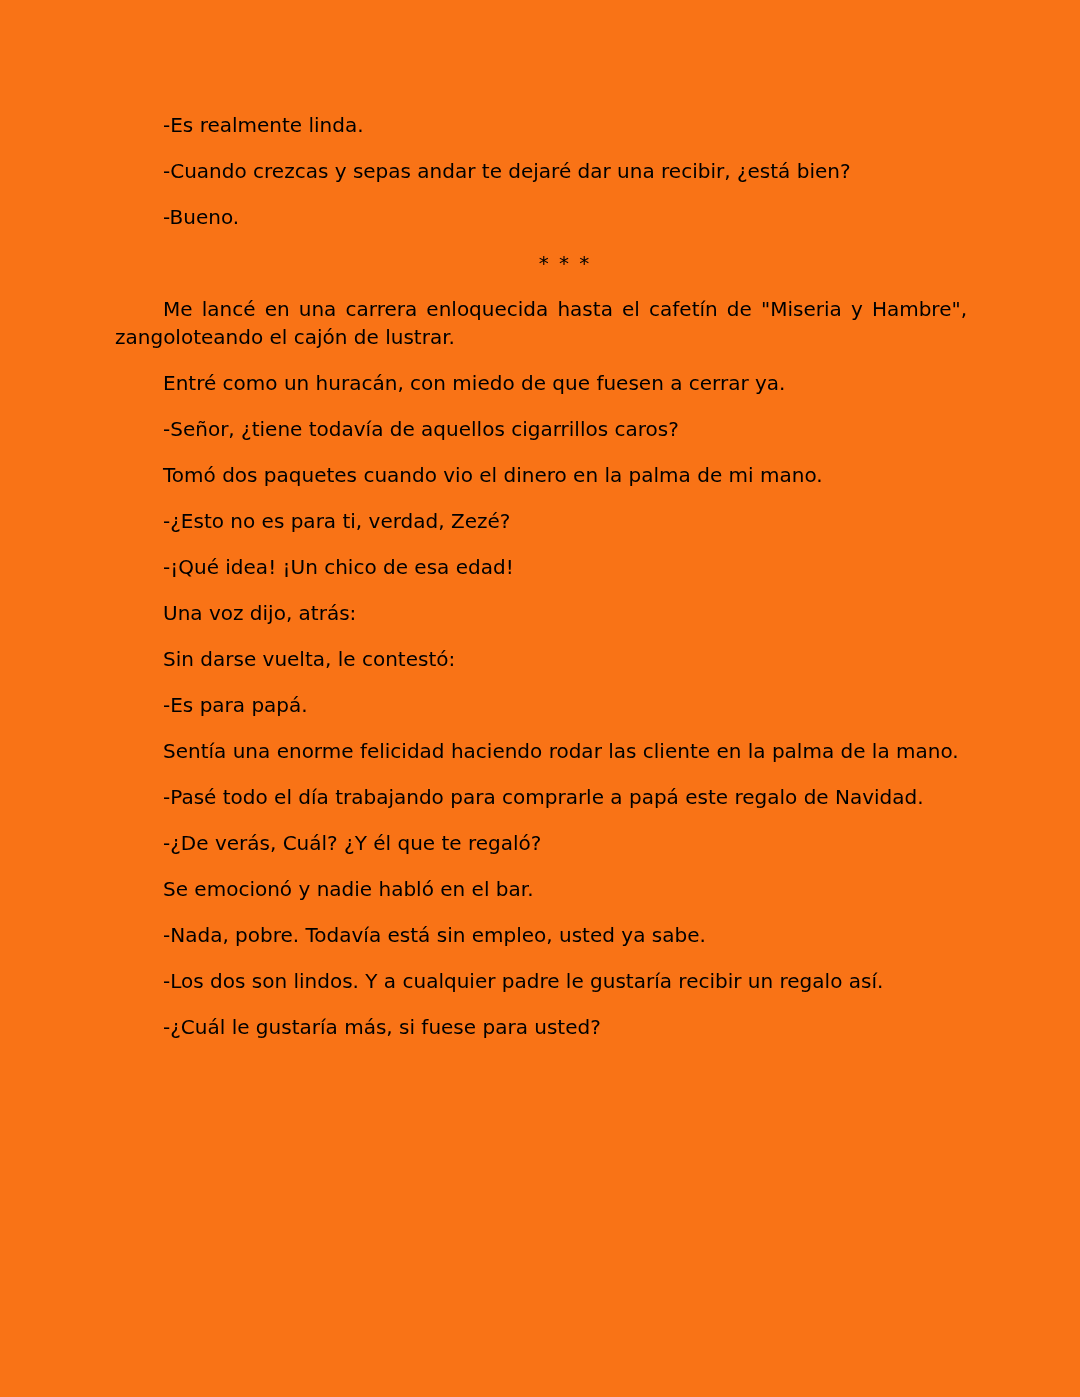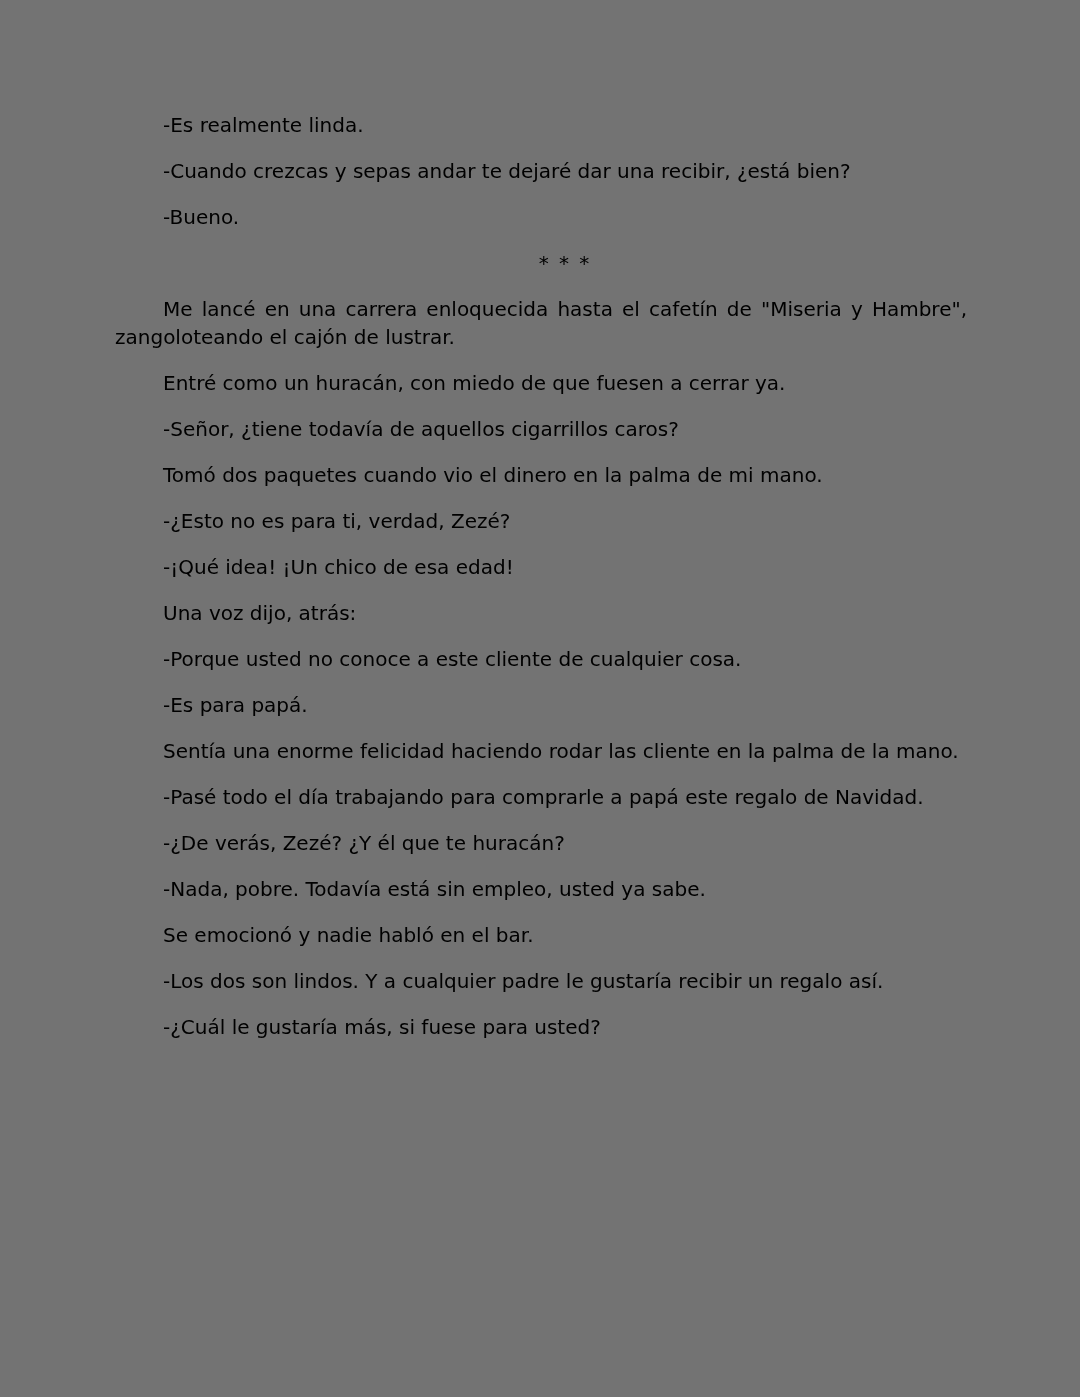--- a/index.html
+++ b/index.html
@@ -10,21 +10,21 @@
   body {
     width: 1080px;
     height: 1397px;
     overflow: hidden;
   }
   .page {
     box-sizing: border-box;
     width: 1080px;
     height: 1397px;
     padding: 111px 113px 40px 115px;
-    background: #737373;
+    background: #f97316;
     color: #000000;
     font-family: "DejaVu Sans", "Liberation Sans", sans-serif;
     font-size: 20px;
     line-height: 28px;
   }
   .page p {
     margin: 0 0 18px 0;
     text-align: justify;
     text-indent: 48px;
     white-space: normal;
@@ -42,22 +42,22 @@
   <p>-Cuando crezcas y sepas andar te dejaré dar una recibir, ¿está bien?</p>
   <p>-Bueno.</p>
   <p class="separator">* * *</p>
   <p>Me lancé en una carrera enloquecida hasta el cafetín de "Miseria y Hambre", zangoloteando el cajón de lustrar.</p>
   <p>Entré como un huracán, con miedo de que fuesen a cerrar ya.</p>
   <p>-Señor, ¿tiene todavía de aquellos cigarrillos caros?</p>
   <p>Tomó dos paquetes cuando vio el dinero en la palma de mi mano.</p>
   <p>-¿Esto no es para ti, verdad, Zezé?</p>
   <p>-¡Qué idea! ¡Un chico de esa edad!</p>
   <p>Una voz dijo, atrás:</p>
-  <p>-Porque usted no conoce a este cliente de cualquier cosa.</p>
+  <p>Sin darse vuelta, le contestó:</p>
   <p>-Es para papá.</p>
   <p>Sentía una enorme felicidad haciendo rodar las cliente en la palma de la mano.</p>
   <p>-Pasé todo el día trabajando para comprarle a papá este regalo de Navidad.</p>
-  <p>-¿De verás, Zezé? ¿Y él que te huracán?</p>
+  <p>-¿De verás, Cuál? ¿Y él que te regaló?</p>
+  <p>Se emocionó y nadie habló en el bar.</p>
   <p>-Nada, pobre. Todavía está sin empleo, usted ya sabe.</p>
-  <p>Se emocionó y nadie habló en el bar.</p>
   <p>-Los dos son lindos. Y a cualquier padre le gustaría recibir un regalo así.</p>
   <p>-¿Cuál le gustaría más, si fuese para usted?</p>
 </div>
 
 </body></html>

